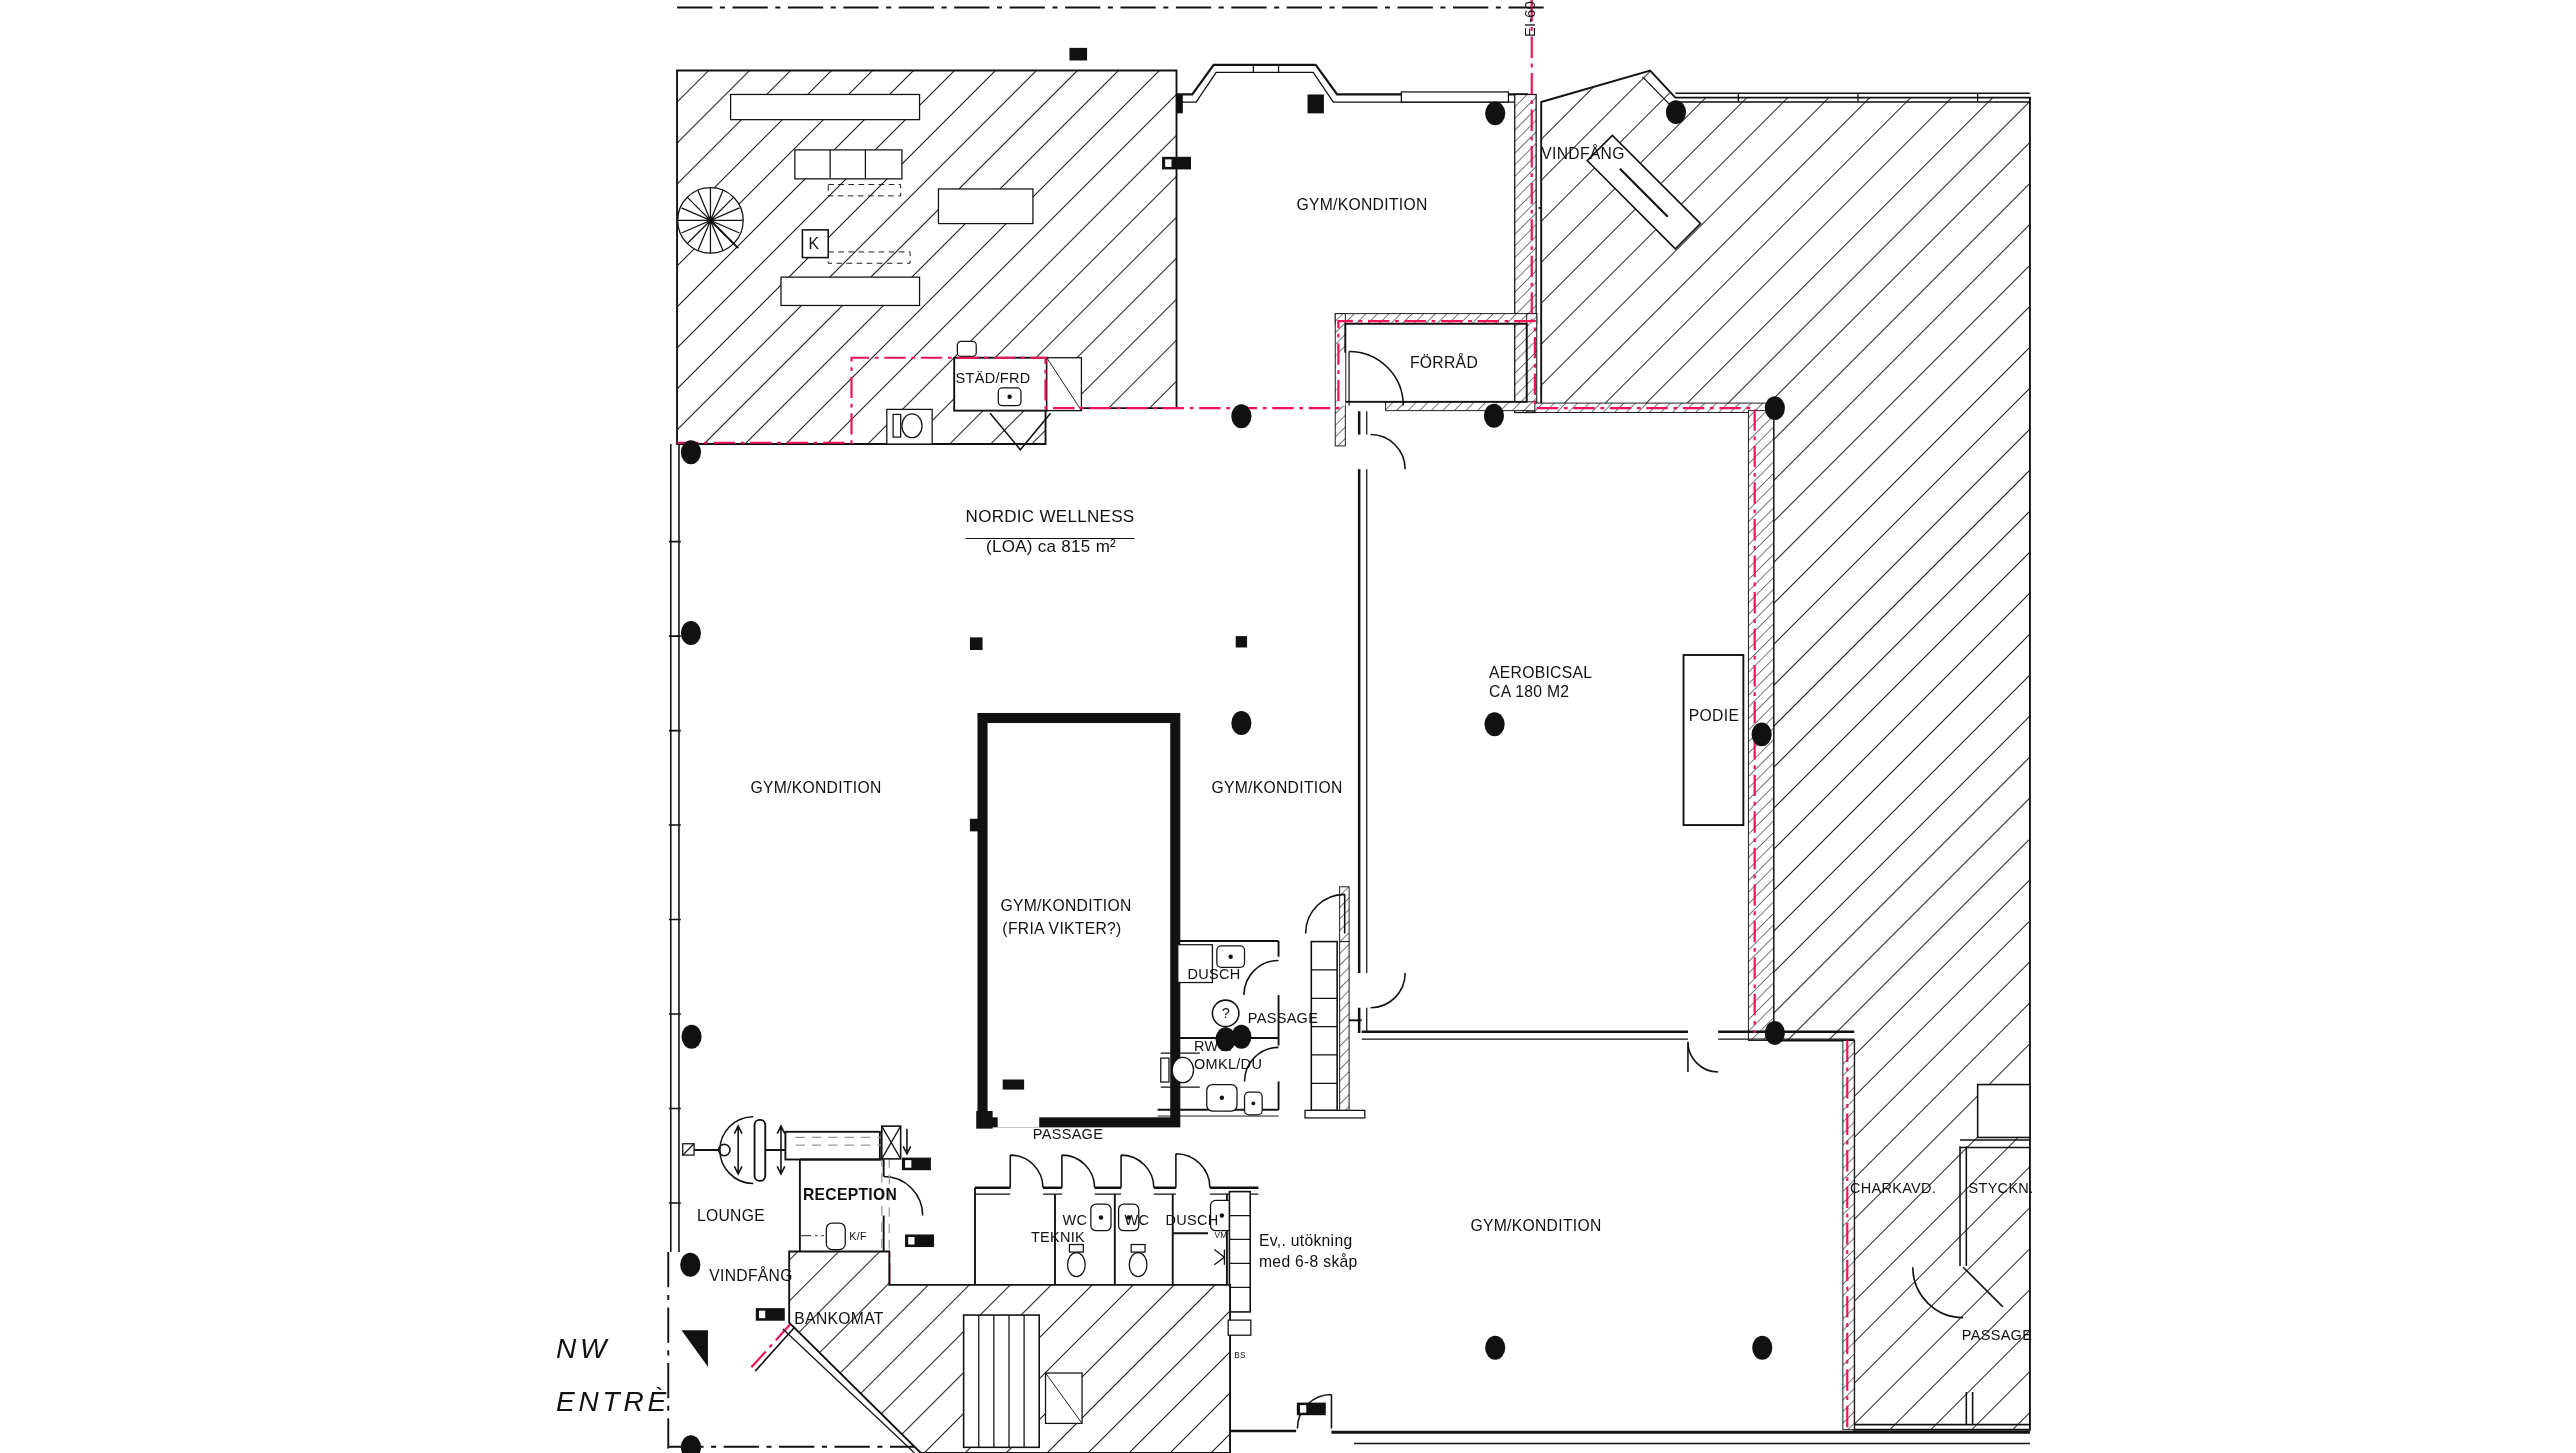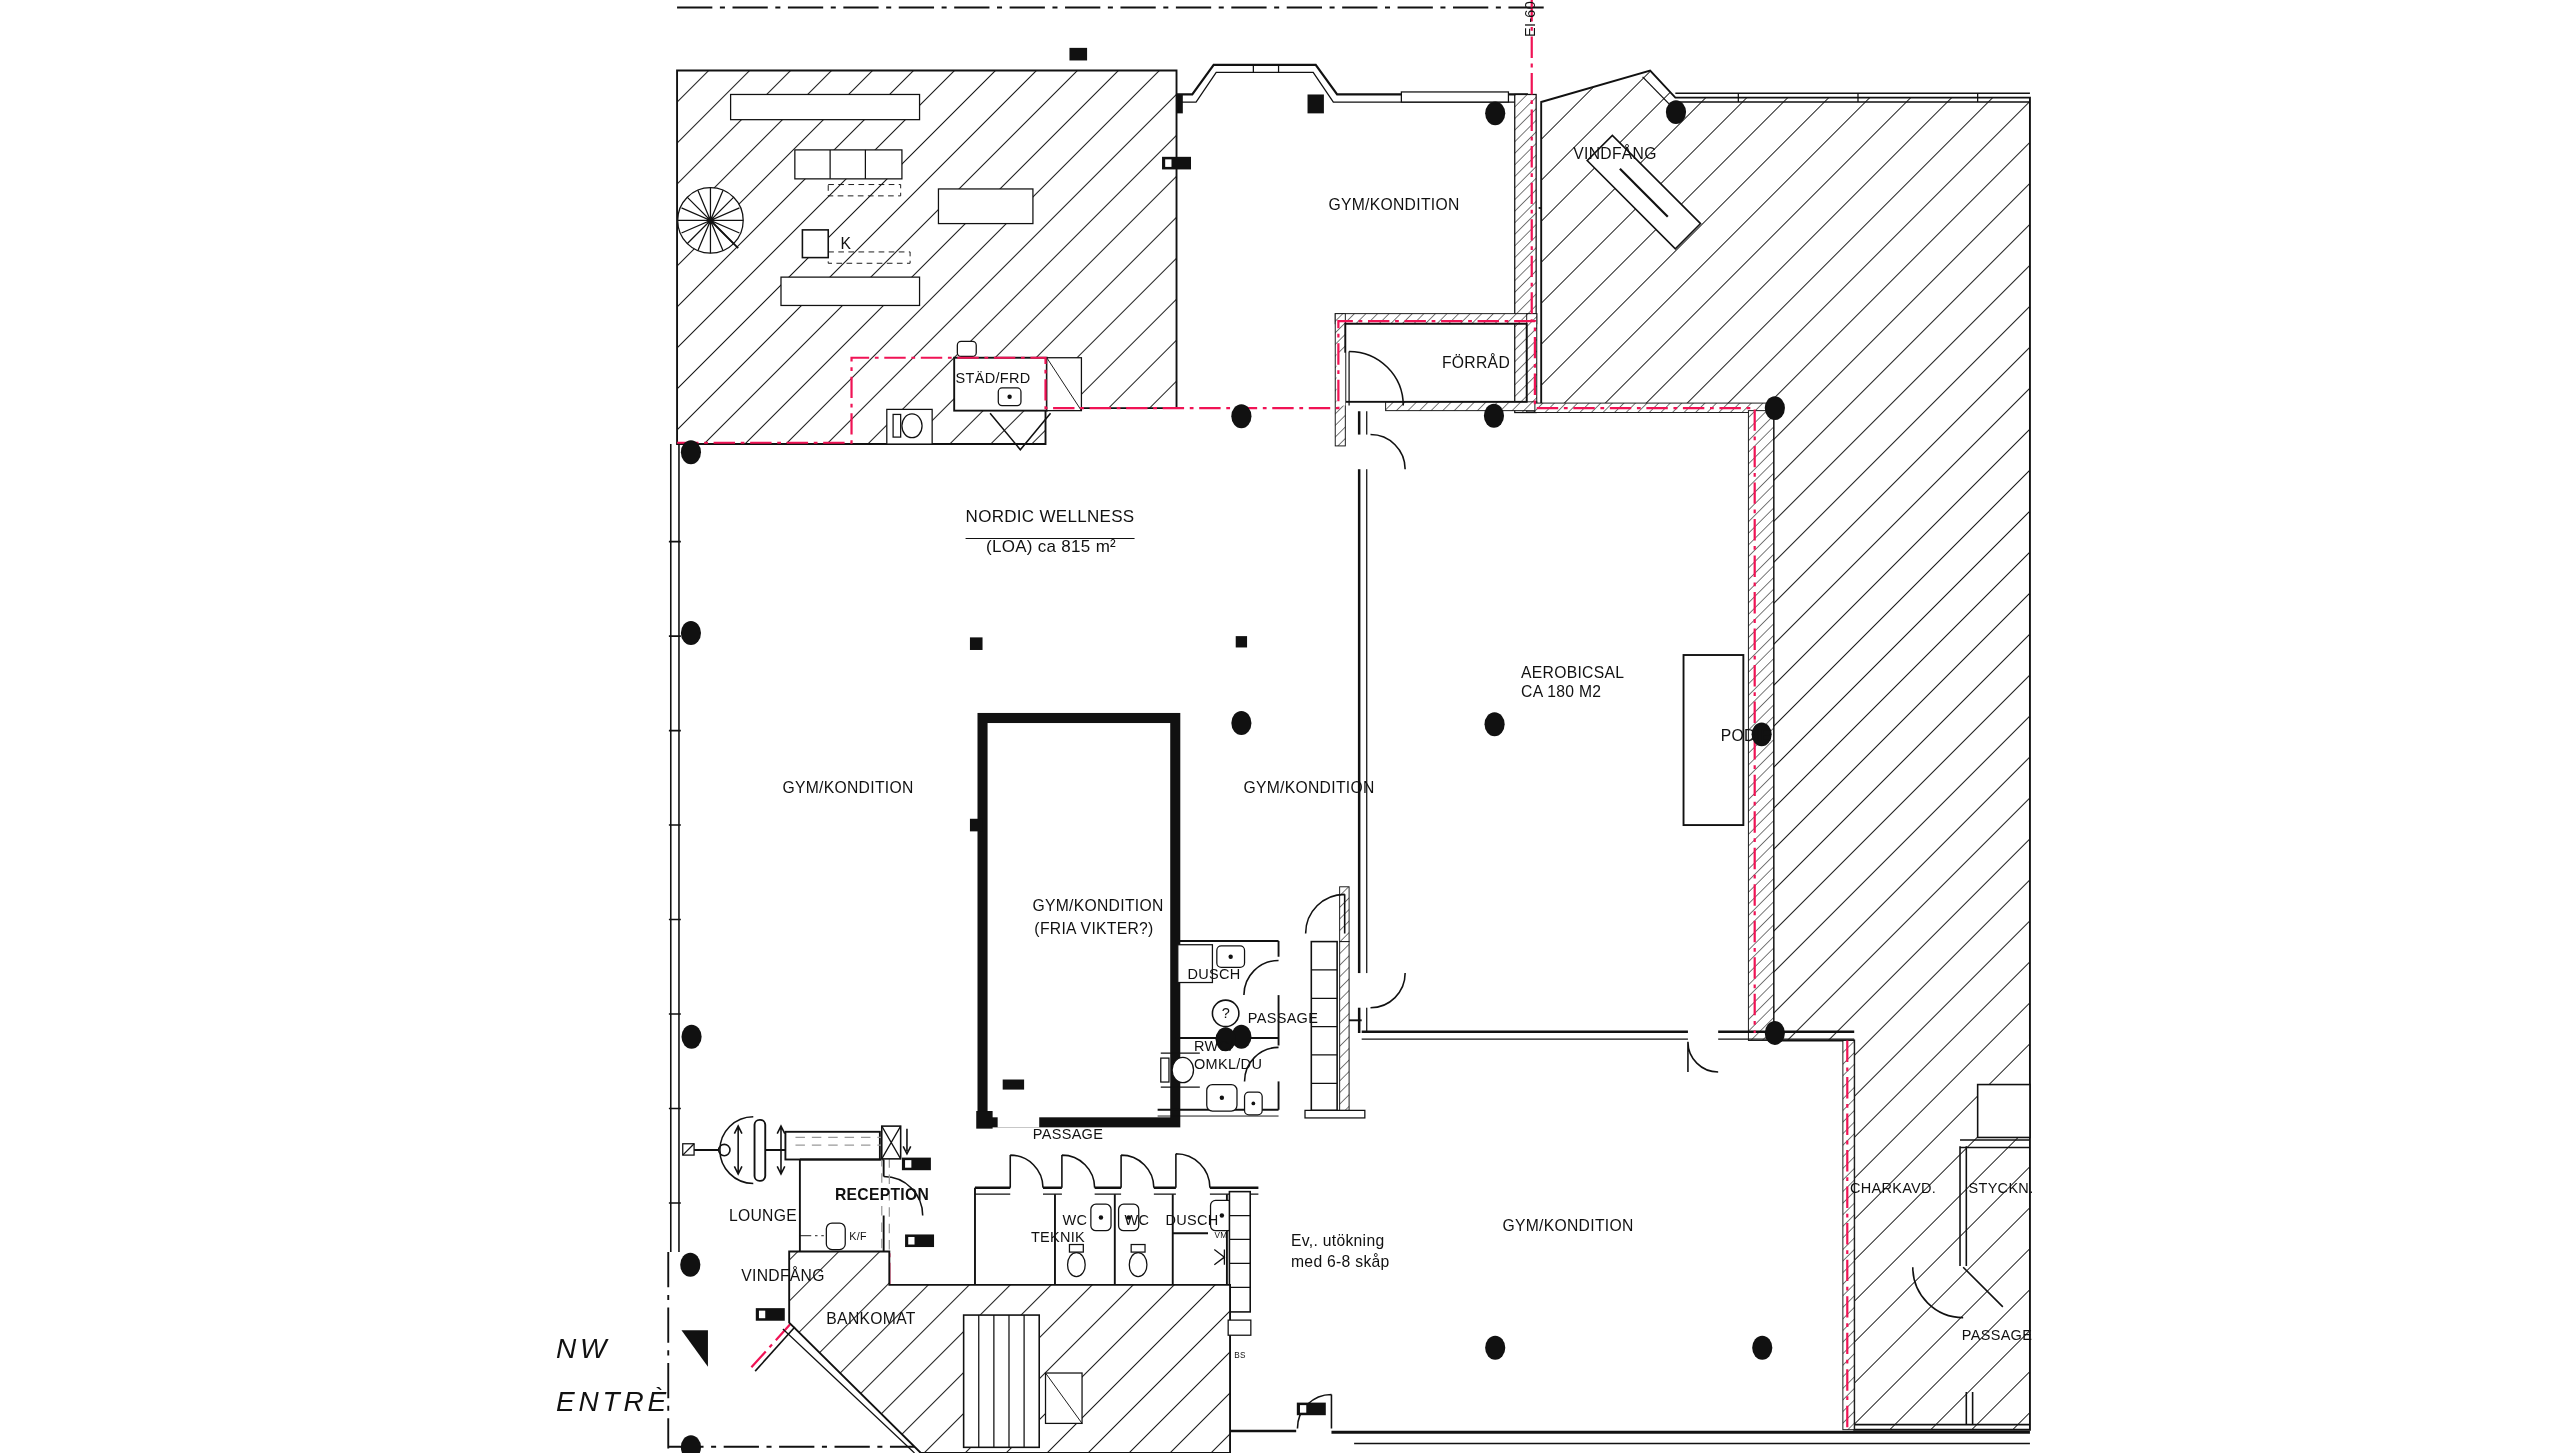--- a/index.html
+++ b/index.html
@@ -3,21 +3,21 @@
 <meta charset="utf-8">
 <style>
   html,body{margin:0;padding:0;background:#fff;}
   #canvas{position:relative;width:2576px;height:1453px;background:#ffffff;overflow:hidden;
           font-family:"Liberation Sans", sans-serif;}
   svg{position:absolute;left:0;top:0;}
   #labels{position:absolute;left:0;top:0;width:100%;height:100%;pointer-events:none;}
   .lbl{position:absolute;color:#111;white-space:pre;transform:translate(-50%,-50%);
        font-family:"Liberation Sans", sans-serif;letter-spacing:0.3px;}
   .la{transform:translate(0,-50%);} 
-  .f22{font-size:14.5px;} .f24{font-size:15.7px;margin-left:32px;} .f26{font-size:17px;}
+  .f22{font-size:14.5px;} .f24{font-size:15.7px;} .f26{font-size:17px;}
   .f13{font-size:8.2px;} .f16{font-size:10.7px;} .f58{font-size:28px;letter-spacing:3.8px;font-style:italic;}
   .under{border-bottom:1.9px solid #111;padding-bottom:11px;}
   .rot{transform:translate(-50%,-50%) rotate(-90deg);}
   .w{stroke:#111;fill:none;}
   .rl{stroke:var(--red,#f01355);stroke-width:3.5;fill:none;stroke-dasharray:34 9 6 9;}
   .bdd{stroke:#111;stroke-width:3;fill:none;stroke-dasharray:56 12 8 12;}
   .gq{stroke:#999;stroke-width:2;fill:none;stroke-dasharray:15 11;}
 </style>
 </head>
 <body>
@@ -336,21 +336,21 @@
   <div class="lbl rot f22" style="left:1530px;top:19px;">EI-60</div>
   <div class="lbl f24" style="left:1583px;top:154px;">VINDFÅNG</div>
   <div class="lbl f24" style="left:1362px;top:205px;">GYM/KONDITION</div>
   <div class="lbl f24" style="left:1444px;top:363px;">FÖRRÅD</div>
   <div class="lbl f22" style="left:993px;top:378px;">STÄD/FRD</div>
   <div class="lbl f24" style="left:814px;top:244px;">K</div>
   <div class="lbl f26 under" style="left:1050px;top:523px;">NORDIC WELLNESS</div>
   <div class="lbl f26" style="left:1051px;top:547px;">(LOA) ca 815 m²</div>
   <div class="lbl la f24" style="left:1489px;top:673px;">AEROBICSAL</div>
   <div class="lbl la f24" style="left:1489px;top:692px;">CA 180 M2</div>
-  <div class="lbl f24" style="left:1714px;top:736px;">PODIE</div>
+  <div class="lbl f24" style="left:1714px;top:716px;">PODIE</div>
   <div class="lbl f24" style="left:816px;top:788px;">GYM/KONDITION</div>
   <div class="lbl f24" style="left:1277px;top:788px;">GYM/KONDITION</div>
   <div class="lbl f24" style="left:1066px;top:906px;">GYM/KONDITION</div>
   <div class="lbl f24" style="left:1062px;top:929px;">(FRIA VIKTER?)</div>
   <div class="lbl f22" style="left:1214px;top:974px;">DUSCH</div>
   <div class="lbl f22" style="left:1283px;top:1018px;">PASSAGE</div>
   <div class="lbl la f22" style="left:1194px;top:1046px;">RWC/</div>
   <div class="lbl la f22" style="left:1194px;top:1064px;">OMKL/DU</div>
   <div class="lbl f22" style="left:1226px;top:1013px;">?</div>
   <div class="lbl f22" style="left:1068px;top:1134px;">PASSAGE</div>

